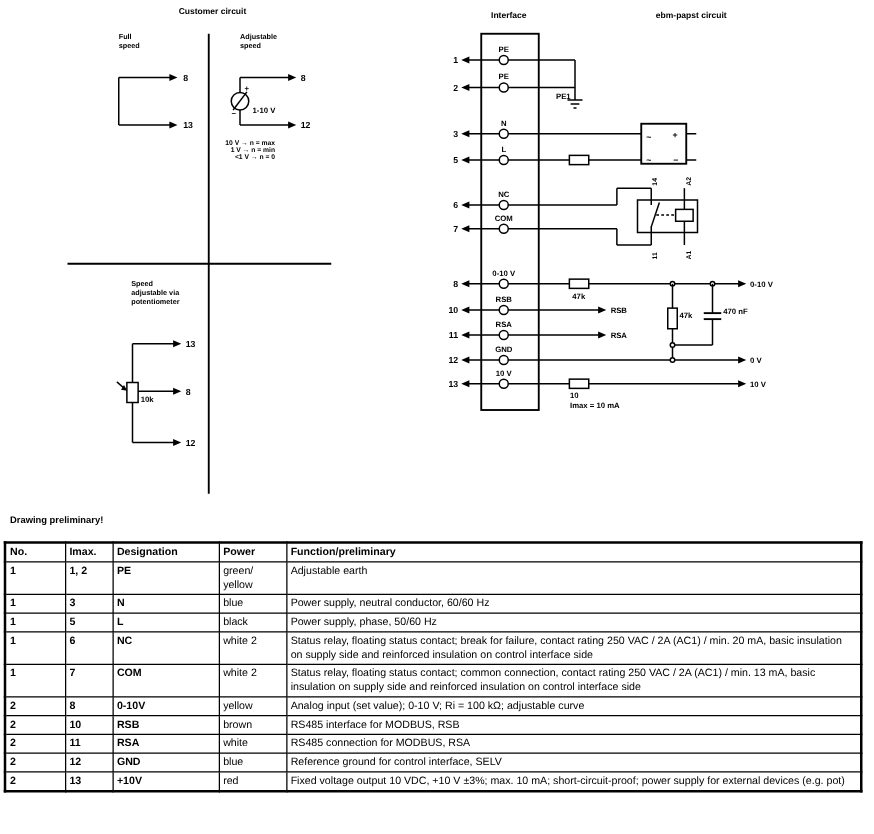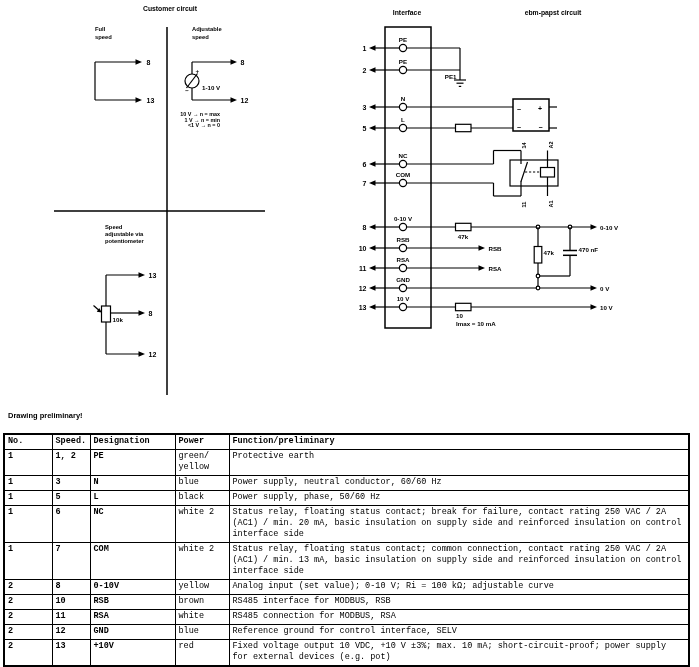--- a/index.html
+++ b/index.html
@@ -17,21 +17,21 @@
   .t58 { font-size:5.8px; font-weight:bold; }
   .t54 { font-size:5.4px; font-weight:bold; }
   .t55 { font-size:5.5px; font-weight:bold; }
   .thick { stroke-width:1.5; }
   .dash { stroke-dasharray:2.2,1.8; }
   #prelim {
     position:absolute; left:8px; top:411px; font-size:7.5px; line-height:9px;font-weight:bold;
   }
   table.tbl {
     position:absolute; left:3px; top:433px; width:685px;
-    border-collapse:collapse; table-layout:fixed; border:2px solid #000;font-family:Liberation Mono, monospace;
+    border-collapse:collapse; table-layout:fixed; border:2px solid #000;
   }
   table.tbl th, table.tbl td {
     border:1px solid #000; font-size:8.5px; line-height:11px;
     padding:1px 3px 2px 3px; text-align:left; vertical-align:top;
     overflow:hidden;
   }
   table.tbl th { font-weight:bold; height:10px; }
   td.b { font-weight:bold; }
   td.pre { white-space:pre-line;margin-top:35px; }
 </style>
@@ -286,34 +286,34 @@
   <colgroup>
     <col style="width:48px">
       <col style="width:38px">
       <col style="width:85px">
       <col style="width:54px">
       <col style="width:460px">
   </colgroup>
   <thead>
     <tr>
       <th>No.</th>
-      <th>Speed.</th>
+      <th>Imax.</th>
       <th>Designation</th>
       <th>Power</th>
       <th>Function/preliminary</th>
     </tr>
   </thead>
   <tbody>
     <tr>
       <td class="b">1</td>
       <td class="b">1, 2</td>
       <td class="b">PE</td>
       <td class="pre">green/
 yellow</td>
-      <td>Protective earth</td>
+      <td>Adjustable earth</td>
     </tr>
     <tr>
       <td class="b">1</td>
       <td class="b">3</td>
       <td class="b">N</td>
       <td>blue</td>
       <td>Power supply, neutral conductor, 60/60 Hz</td>
     </tr>
     <tr>
       <td class="b">1</td>

